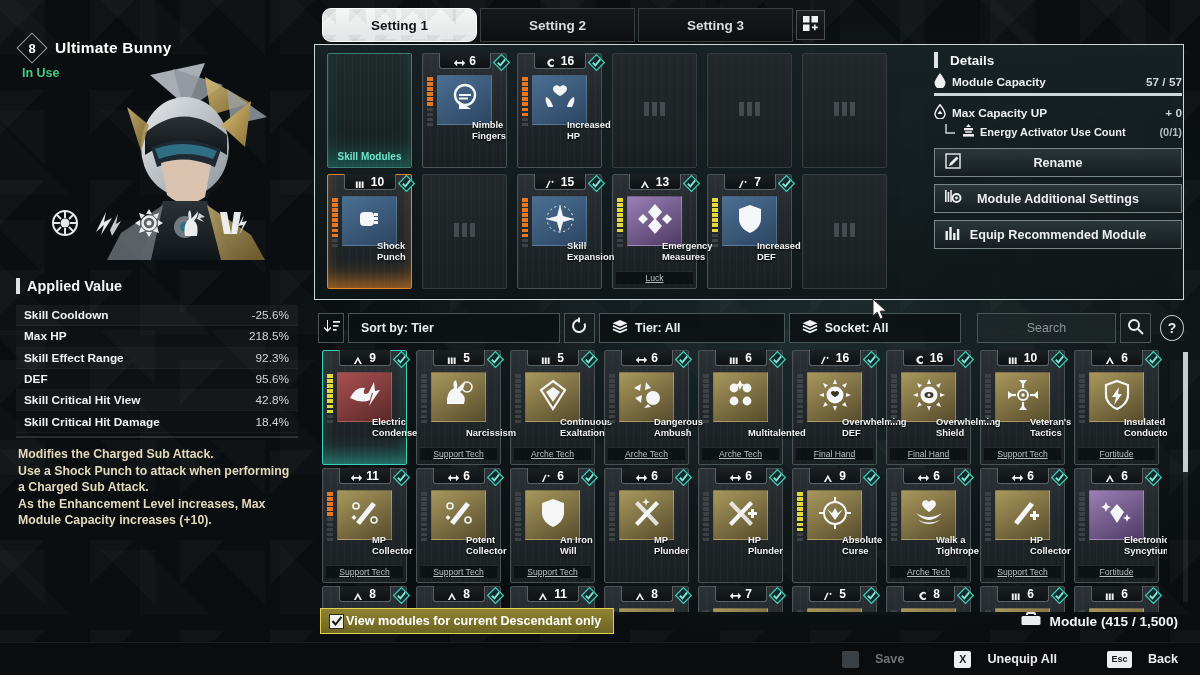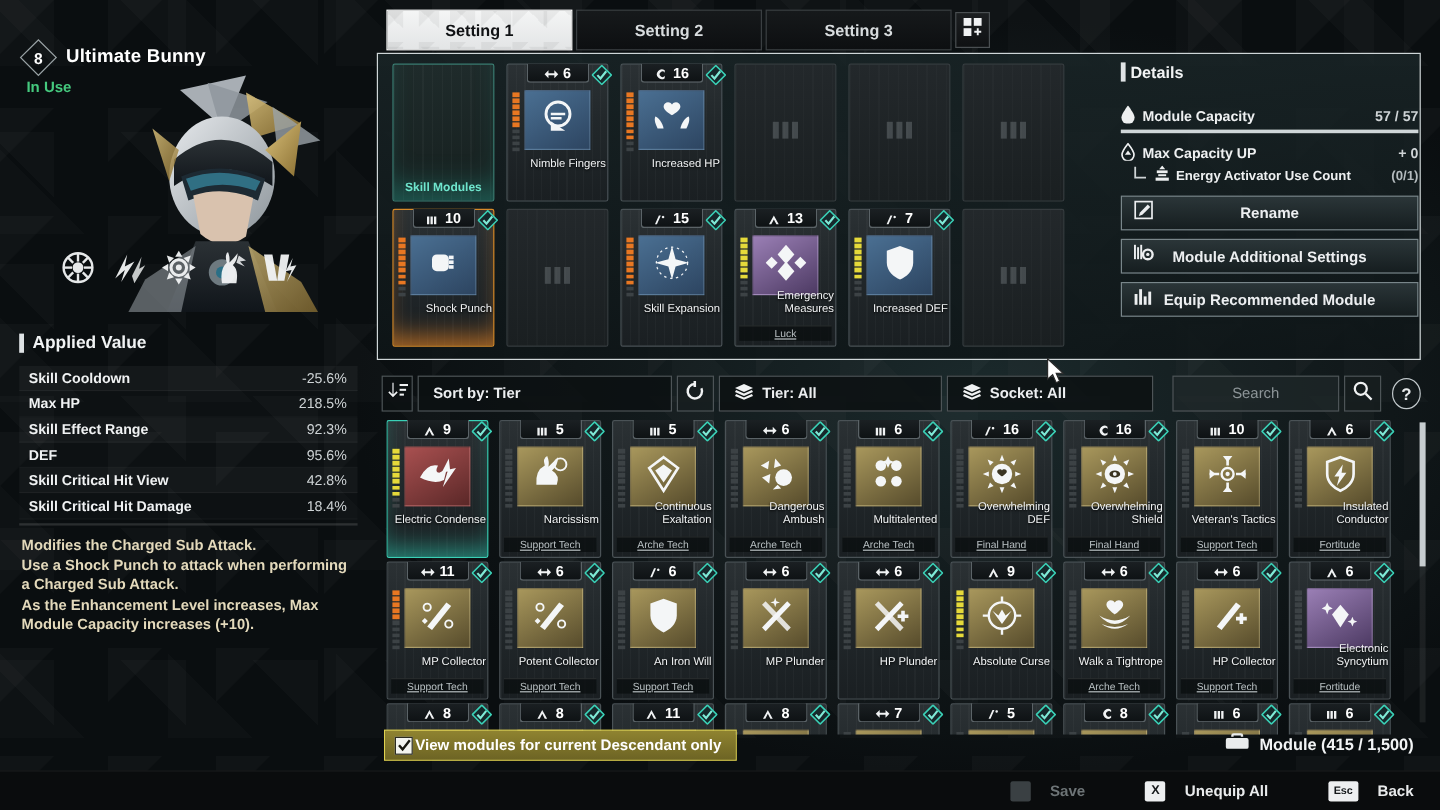--- a/index.html
+++ b/index.html
@@ -76,21 +76,21 @@
     display: flex; align-items: center; justify-content: center;
     font-size: 13.5px; font-weight: bold;
     background: linear-gradient(180deg,#16191b,#0d0f11);
     border: 1px solid #3a3f42; color: #d8dcde;
   }
   .tab.active {
     background:
       linear-gradient(135deg, rgba(0,0,0,.05) 25%, transparent 25%) 0 0/26px 26px,
       linear-gradient(225deg, rgba(0,0,0,.05) 25%, transparent 25%) 13px 0/30px 30px,
       linear-gradient(180deg,#f4f5f5,#e3e5e6);
-    color: #101214; border-color: #ffffff;
+    color: #101214; border-color: #ffffff; border-radius: 9px;
   }
   .tab-add {
     width: 29px; height: 30px; margin-top: 2px;
     display: flex; align-items: center; justify-content: center;
     background: linear-gradient(180deg,#1c1f21,#0f1113);
     border: 1px solid #4a4f52;
   }
 
   
   #equip-panel {
@@ -145,22 +145,22 @@
     display: flex; align-items: center; justify-content: center; z-index: 2;
     border: 1px solid rgba(255,255,255,.10);
   }
   .icon-box.blue   { background: linear-gradient(150deg,#4a6f92,#2d4561); }
   .icon-box.gold   { background: linear-gradient(150deg,#a8975c,#574c2c); }
   .icon-box.purple { background: linear-gradient(150deg,#9a7fb5,#4d3a63); }
   .icon-box.red    { background: linear-gradient(150deg,#a85050,#5b2828); }
   .icon-box svg { width: 34px; height: 34px; }
   .card-name {
     position: absolute; left: 2px; right: 2px; bottom: 26px;
-    text-align: right; font-size: 9.4px; font-weight: normal; color: #f2f4f5;
-    line-height: 10.8px; z-index: 3; text-shadow: 0 1px 2px #000;
+    text-align: left; font-size: 9.4px; font-weight: bold; color: #f2f4f5;
+    line-height: 10.8px; z-index: 3; text-shadow: 0 1px 2px #000; padding-left: 48px;
   }
   .card-foot {
     position: absolute; left: 4px; right: 4px; bottom: 5px; height: 13px;
     background: rgba(10,13,15,.75); border-top: 1px solid rgba(255,255,255,.10);
     display: flex; align-items: center; justify-content: center;
     font-size: 8.6px; color: #b9c0c3; z-index: 3; text-decoration: underline;
   }
   .glow-teal { box-shadow: inset 0 -16px 20px -8px rgba(49,209,184,.55); border-color: #3ad0b6 !important; }
   .glow-amber { box-shadow: inset 0 -16px 20px -8px rgba(216,126,38,.75); border-color: #d88a2a !important; }
   .empty-chip { position: absolute; left: 50%; top: 50%; transform: translate(-50%,-50%); opacity: .30; }
@@ -173,21 +173,21 @@
     border-color: #3b7d72;
     box-shadow: inset 0 -22px 24px -10px rgba(47,190,168,.35);
   }
   .skillmod-label {
     position: absolute; left: 2px; right: 2px; bottom: 6px; text-align: center;
     font-size: 10px; font-weight: bold; color: #6fe5cd; z-index: 3;
   }
 
   
   #details { position: absolute; left: 934px; top: 52px; width: 248px; z-index: 4; }
-  .det-title { display: flex; align-items: center; gap: 4px; margin-bottom: 19px; }
+  .det-title { display: flex; align-items: center; gap: 12px; margin-bottom: 4px; }
   .det-title .t { font-size: 13.5px; font-weight: bold; color: #f1f3f4; }
   .det-line { display: flex; align-items: center; gap: 6px; font-size: 11.8px; font-weight: bold; color: #eef0f1; height: 19px; }
   .det-line .val { margin-left: auto; color: #cfd4d6; font-weight: bold; }
   .cap-bar { height: 3px; background: #cfd6d8; margin: 2px 0 7px 0; width: 100%; }
   .det-sub { display: flex; align-items: center; gap: 5px; font-size: 11px; font-weight: bold; color: #eef0f1; margin-left: 10px; height: 19px;}
   .det-sub .val { margin-left: auto; color: #b4bbbe; }
   .det-btn {
     margin-top: 7px; height: 29px; width: 100%;
     background: linear-gradient(180deg,rgba(46,57,60,.88),rgba(22,30,32,.9));
     border: 1px solid #79868a;

